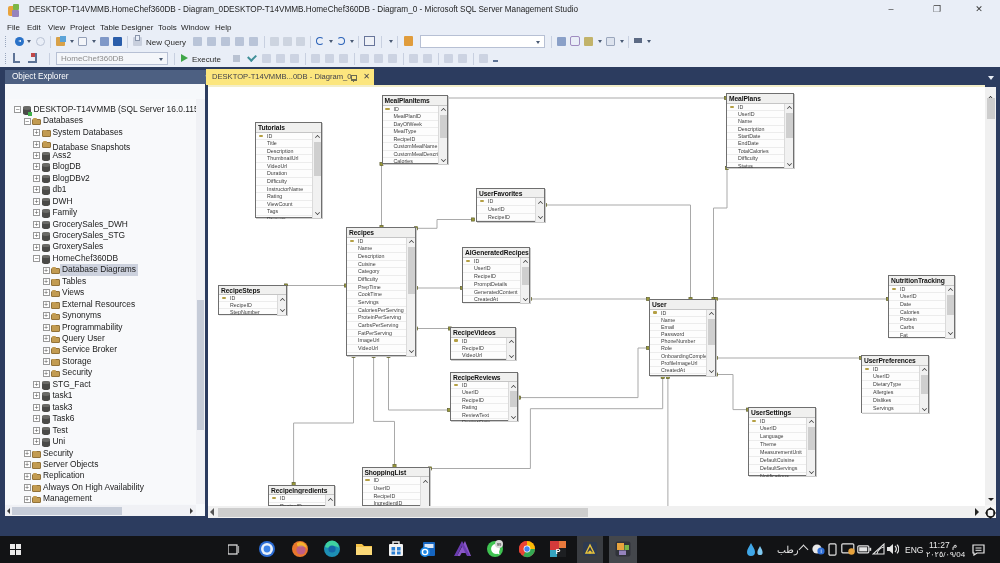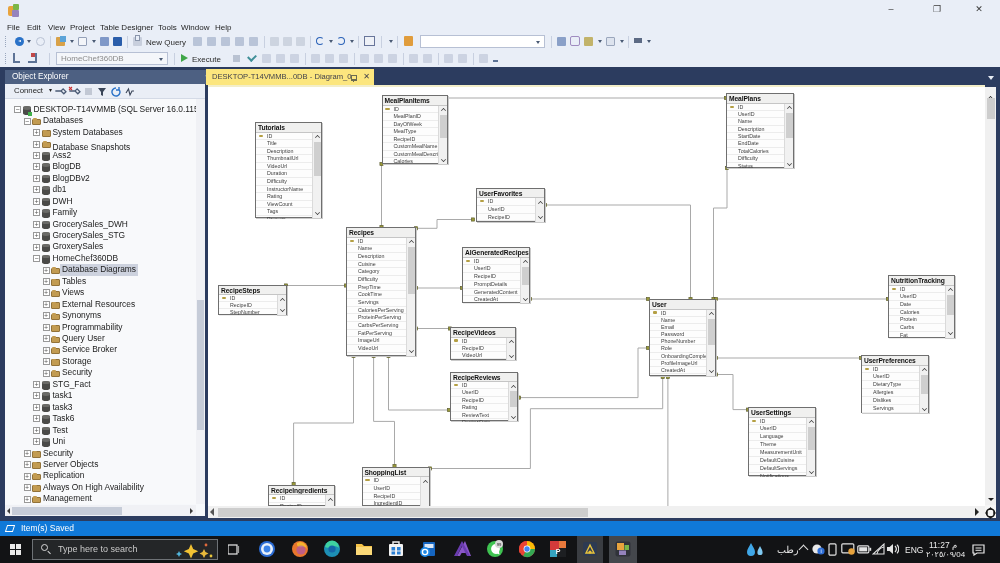--- a/index.html
+++ b/index.html
@@ -71,20 +71,21 @@
 </style></head>
 <body>
 <div id="root">
 
 <div class="abs" id="title">
   <div class="abs" style="left:8px;top:4px;width:12px;height:13px">
     <div class="abs" style="left:0;top:2px;width:9px;height:10px;background:#e8a33d;border-radius:2px"></div>
     <div class="abs" style="left:5px;top:0;width:6px;height:6px;background:#7ab648;border-radius:1px"></div>
     <div class="abs" style="left:4px;top:6px;width:7px;height:7px;background:#9583bd;border-radius:1px"></div>
   </div>
+  <span class="abs" style="left:29px;top:4.5px">DESKTOP-T14VMMB.HomeChef360DB - Diagram_0DESKTOP-T14VMMB.HomeChef360DB - Diagram_0 - Microsoft SQL Server Management Studio</span>
   <div class="wbtn" style="left:884px">–</div>
   <div class="wbtn" style="left:930px">❐</div>
   <div class="wbtn" style="left:972px">✕</div>
 </div>
 
 <div class="abs" id="tb1">
   <div class="grip" style="left:5px"></div>
   <div class="abs" style="left:15px;top:4px;width:9px;height:9px;border-radius:50%;background:#2a72c8"></div>
       <div class="abs" style="left:17.5px;top:6.8px;width:0;height:0;border-top:1.8px solid transparent;border-bottom:1.8px solid transparent;border-right:3px solid #fff"></div>
   <div class="dd" style="left:27px"></div>
@@ -179,35 +180,20 @@
   <div class="tsep" style="left:473px"></div>
   <div class="ticon" style="left:479px;background:#ccd3e2"></div>
   <div class="abs" style="left:493px;top:9px;width:5px;height:3px;border-bottom:2px solid #5d7396"></div>
 </div>
 
 <div class="abs" id="oe">
   <div id="oetitle">Object Explorer
     <span style="position:absolute;right:28px;top:0;font-size:7px">▾</span>
     <span class="pin" style="right:16px;top:3px;color:#e8ecf4"></span>
     <span style="position:absolute;right:5px;top:0;font-size:8px">✕</span>
-  </div>
-  <div id="oetools">
-    <span style="position:absolute;left:9px;top:1.5px">Connect</span>
-        <span style="position:absolute;left:44px;top:1.5px;font-size:6px">▾</span>
-    <svg style="position:absolute;left:50px;top:2px" width="80" height="11" viewBox="0 0 80 11">
-      <g stroke="#4a5a74" stroke-width="1.3" fill="none">
-        <path d="M2 9 L6 5 M6 2v3h4v-3z" transform="rotate(45 6 5)"></path>
-        <path d="M16 9 L20 5 M20 2v3h4v-3z" transform="rotate(45 20 5)"></path>
-      </g>
-      <path d="M14 1 l3 3 M17 1 l-3 3" stroke="#c33" stroke-width="1.1"></path>
-      <rect x="30" y="2" width="7" height="7" fill="#c2c8d4"></rect>
-      <path d="M43 2 h8 l-3 4 v4 l-2 -1 v-3 z" fill="#3a4558"></path>
-      <path d="M61 2 a4 4 0 1 0 3 1.4 M64 1 v3 h-3" stroke="#2a72c8" stroke-width="1.4" fill="none"></path>
-      <path d="M71 7 l2.5-4 1.5 6 2-4 h2" stroke="#3a4558" stroke-width="1.1" fill="none"></path>
-    </svg>
   </div>
   <div id="tree">
 <div class="ex" style="left:9.0px;top:7.2px">−</div>
 <div class="dbi sv" style="left:17.5px;top:7.2px">
           <i></i>
           <b></b>
         </div>
 <div class="trow" style="left:28.5px;top:5.0px">DESKTOP-T14VMMB (SQL Server 16.0.1150.1 - [</div>
 <div class="ex" style="left:18.5px;top:18.65px">−</div>
 <div class="fo" style="left:27.0px;top:19.95px"></div>
@@ -732,43 +718,27 @@
   <div style="position:absolute;left:10px;top:1.5px;width:370px;height:9px;background:#cdcdcd"></div>
   <div style="position:absolute;right:6px;top:2px;width:0;height:0;border-top:4px solid transparent;border-bottom:4px solid transparent;border-left:4.5px solid #232323"></div>
 </div>
 <div class="abs" style="left:985px;top:505px;width:11px;height:12.5px;background:#f5f5f5">
   <svg width="11" height="12" viewBox="0 0 11 12">
         <circle cx="5.5" cy="6" r="4" fill="none" stroke="#161616" stroke-width="1.6"></circle>
         <path d="M5.5 0 l2 2.4 h-4z M5.5 12 l2 -2.4 h-4z M0 6 l2.6 -2 v4z M11 6 l-2.6 -2 v4z" fill="#161616"></path>
       </svg>
 </div>
 
-<div class="abs" id="status">
-  <span style="position:absolute;left:6px;top:3.5px;width:8px;height:7px;border:1px solid #fff;transform:skewX(-18deg)"></span>
-  <span style="position:absolute;left:21px">Item(s) Saved</span>
-</div>
 
 <div class="abs" id="task">
   
   <svg class="abs" style="left:10px;top:8px" width="11" height="11" viewBox="0 0 11 11">
         <path fill="#eaeaea" d="M0 0h5v5H0zM6 0h5v5H6zM0 6h5v5H0zM6 6h5v5H6z"></path>
       </svg>
   
-  <div class="abs" style="left:32px;top:3px;width:186px;height:21px;background:#242628;border:1px solid #6e7276">
-    <span class="abs" style="left:8px;top:4px;width:7px;height:7px;border:1.3px solid #d8d8d8;border-radius:50%"></span>
-    <span class="abs" style="left:14px;top:12px;width:4px;height:1.4px;background:#d8d8d8;transform:rotate(45deg)"></span>
-    <span class="abs" style="left:25px;top:4px;color:#c9c9c9;font-size:9px">Type here to search</span>
-    <svg class="abs" style="left:140px;top:2px" width="40" height="17" viewBox="0 0 40 17">
-      <path d="M18 2 l2.2 5 5 2.2 -5 2.2 -2.2 5 -2.2 -5 -5 -2.2 5 -2.2z" fill="#f2c233"></path>
-      <path d="M31 7 l1.5 3 3 1.5 -3 1.5 -1.5 3 -1.5 -3 -3 -1.5 3 -1.5z" fill="#e8b93c"></path>
-      <path d="M6 9 l1 2 2 1 -2 1 -1 2 -1 -2 -2 -1 2 -1z" fill="#52b7dd"></path>
-      <circle cx="33" cy="3" r="1.4" fill="#e06a3c"></circle>
-          <circle cx="38" cy="14" r="1.4" fill="#e8c63c"></circle>
-    </svg>
-  </div>
   
   <svg class="abs" style="left:228px;top:8px" width="12" height="11" viewBox="0 0 12 11">
         <rect x="0" y="1" width="9" height="9" fill="none" stroke="#e8e8e8" stroke-width="1.2"></rect>
         <path d="M10.5 2 v7 M2 0 h7" stroke="#9a9a9a" stroke-width="1.2" fill="none"></path>
       </svg>
   
   <svg class="abs tkicon" style="left:258px" viewBox="0 0 18 18">
         <circle cx="9" cy="9" r="8" fill="#2b6cd4"></circle>
         <path d="M3 9a6 6 0 0 1 12 0a6 6 0 0 1-12 0" fill="#e8f0fb"></path>
         <circle cx="9" cy="9" r="3.4" fill="#3b82e8"></circle>

